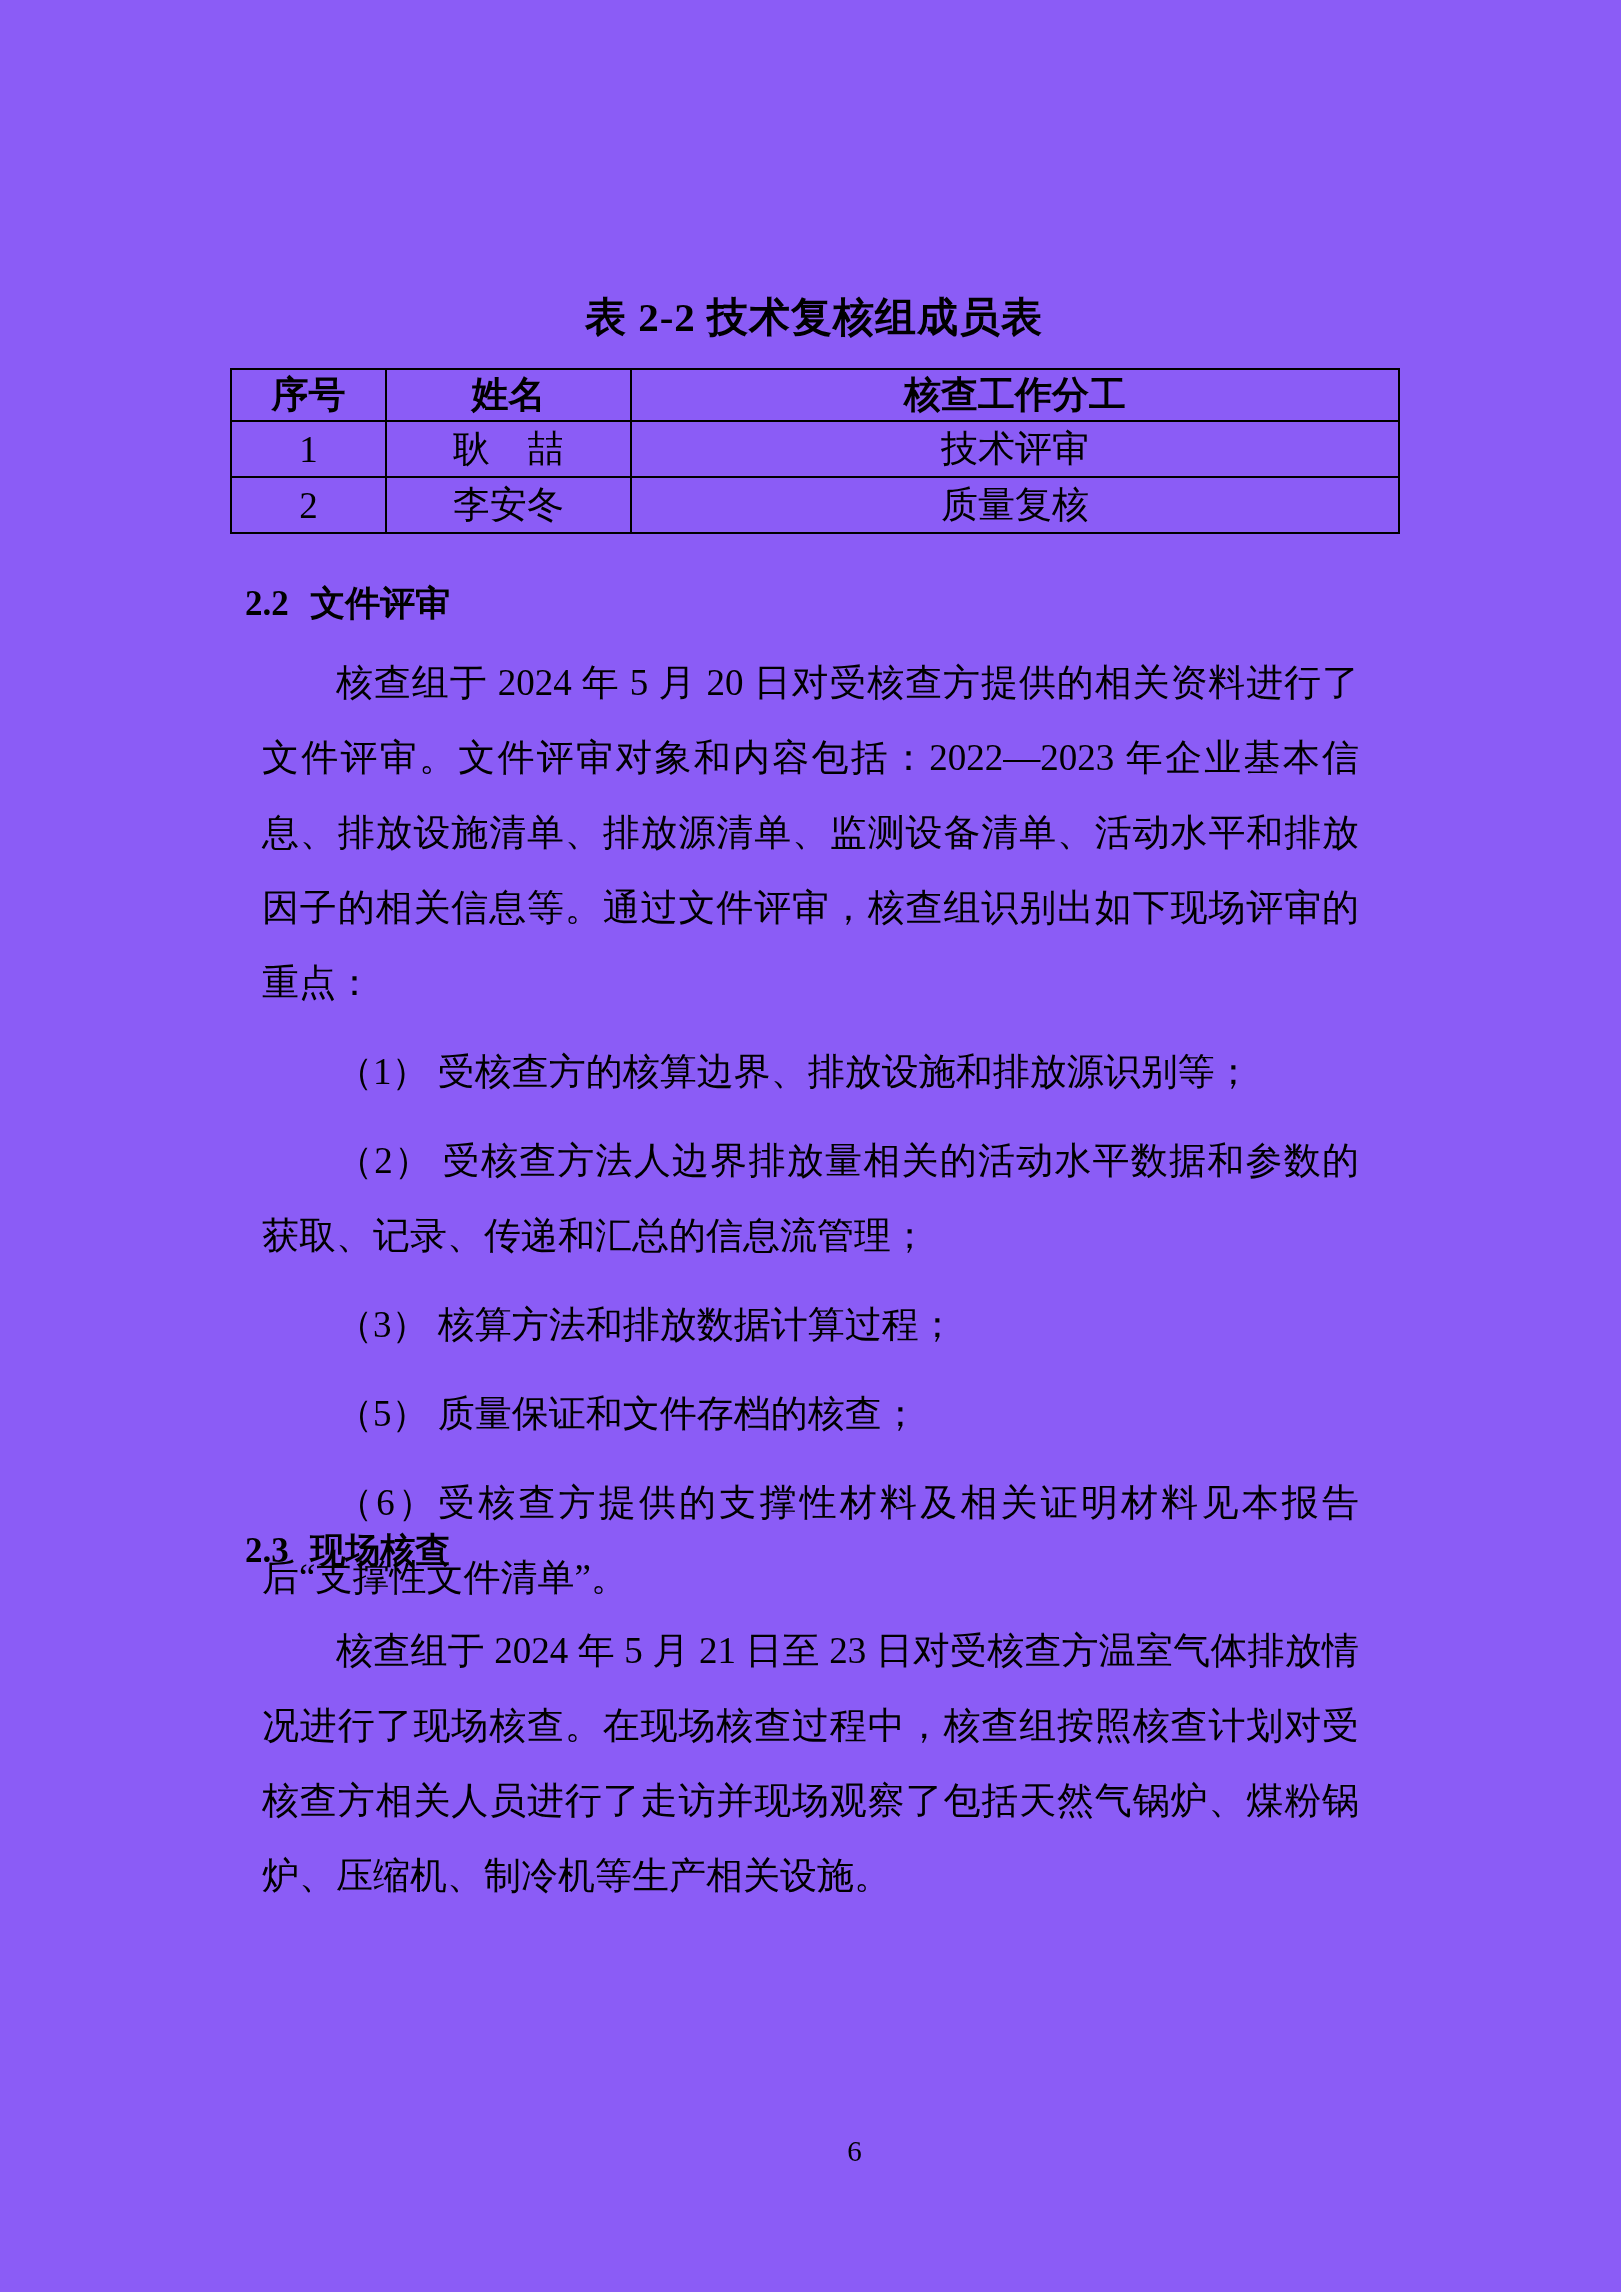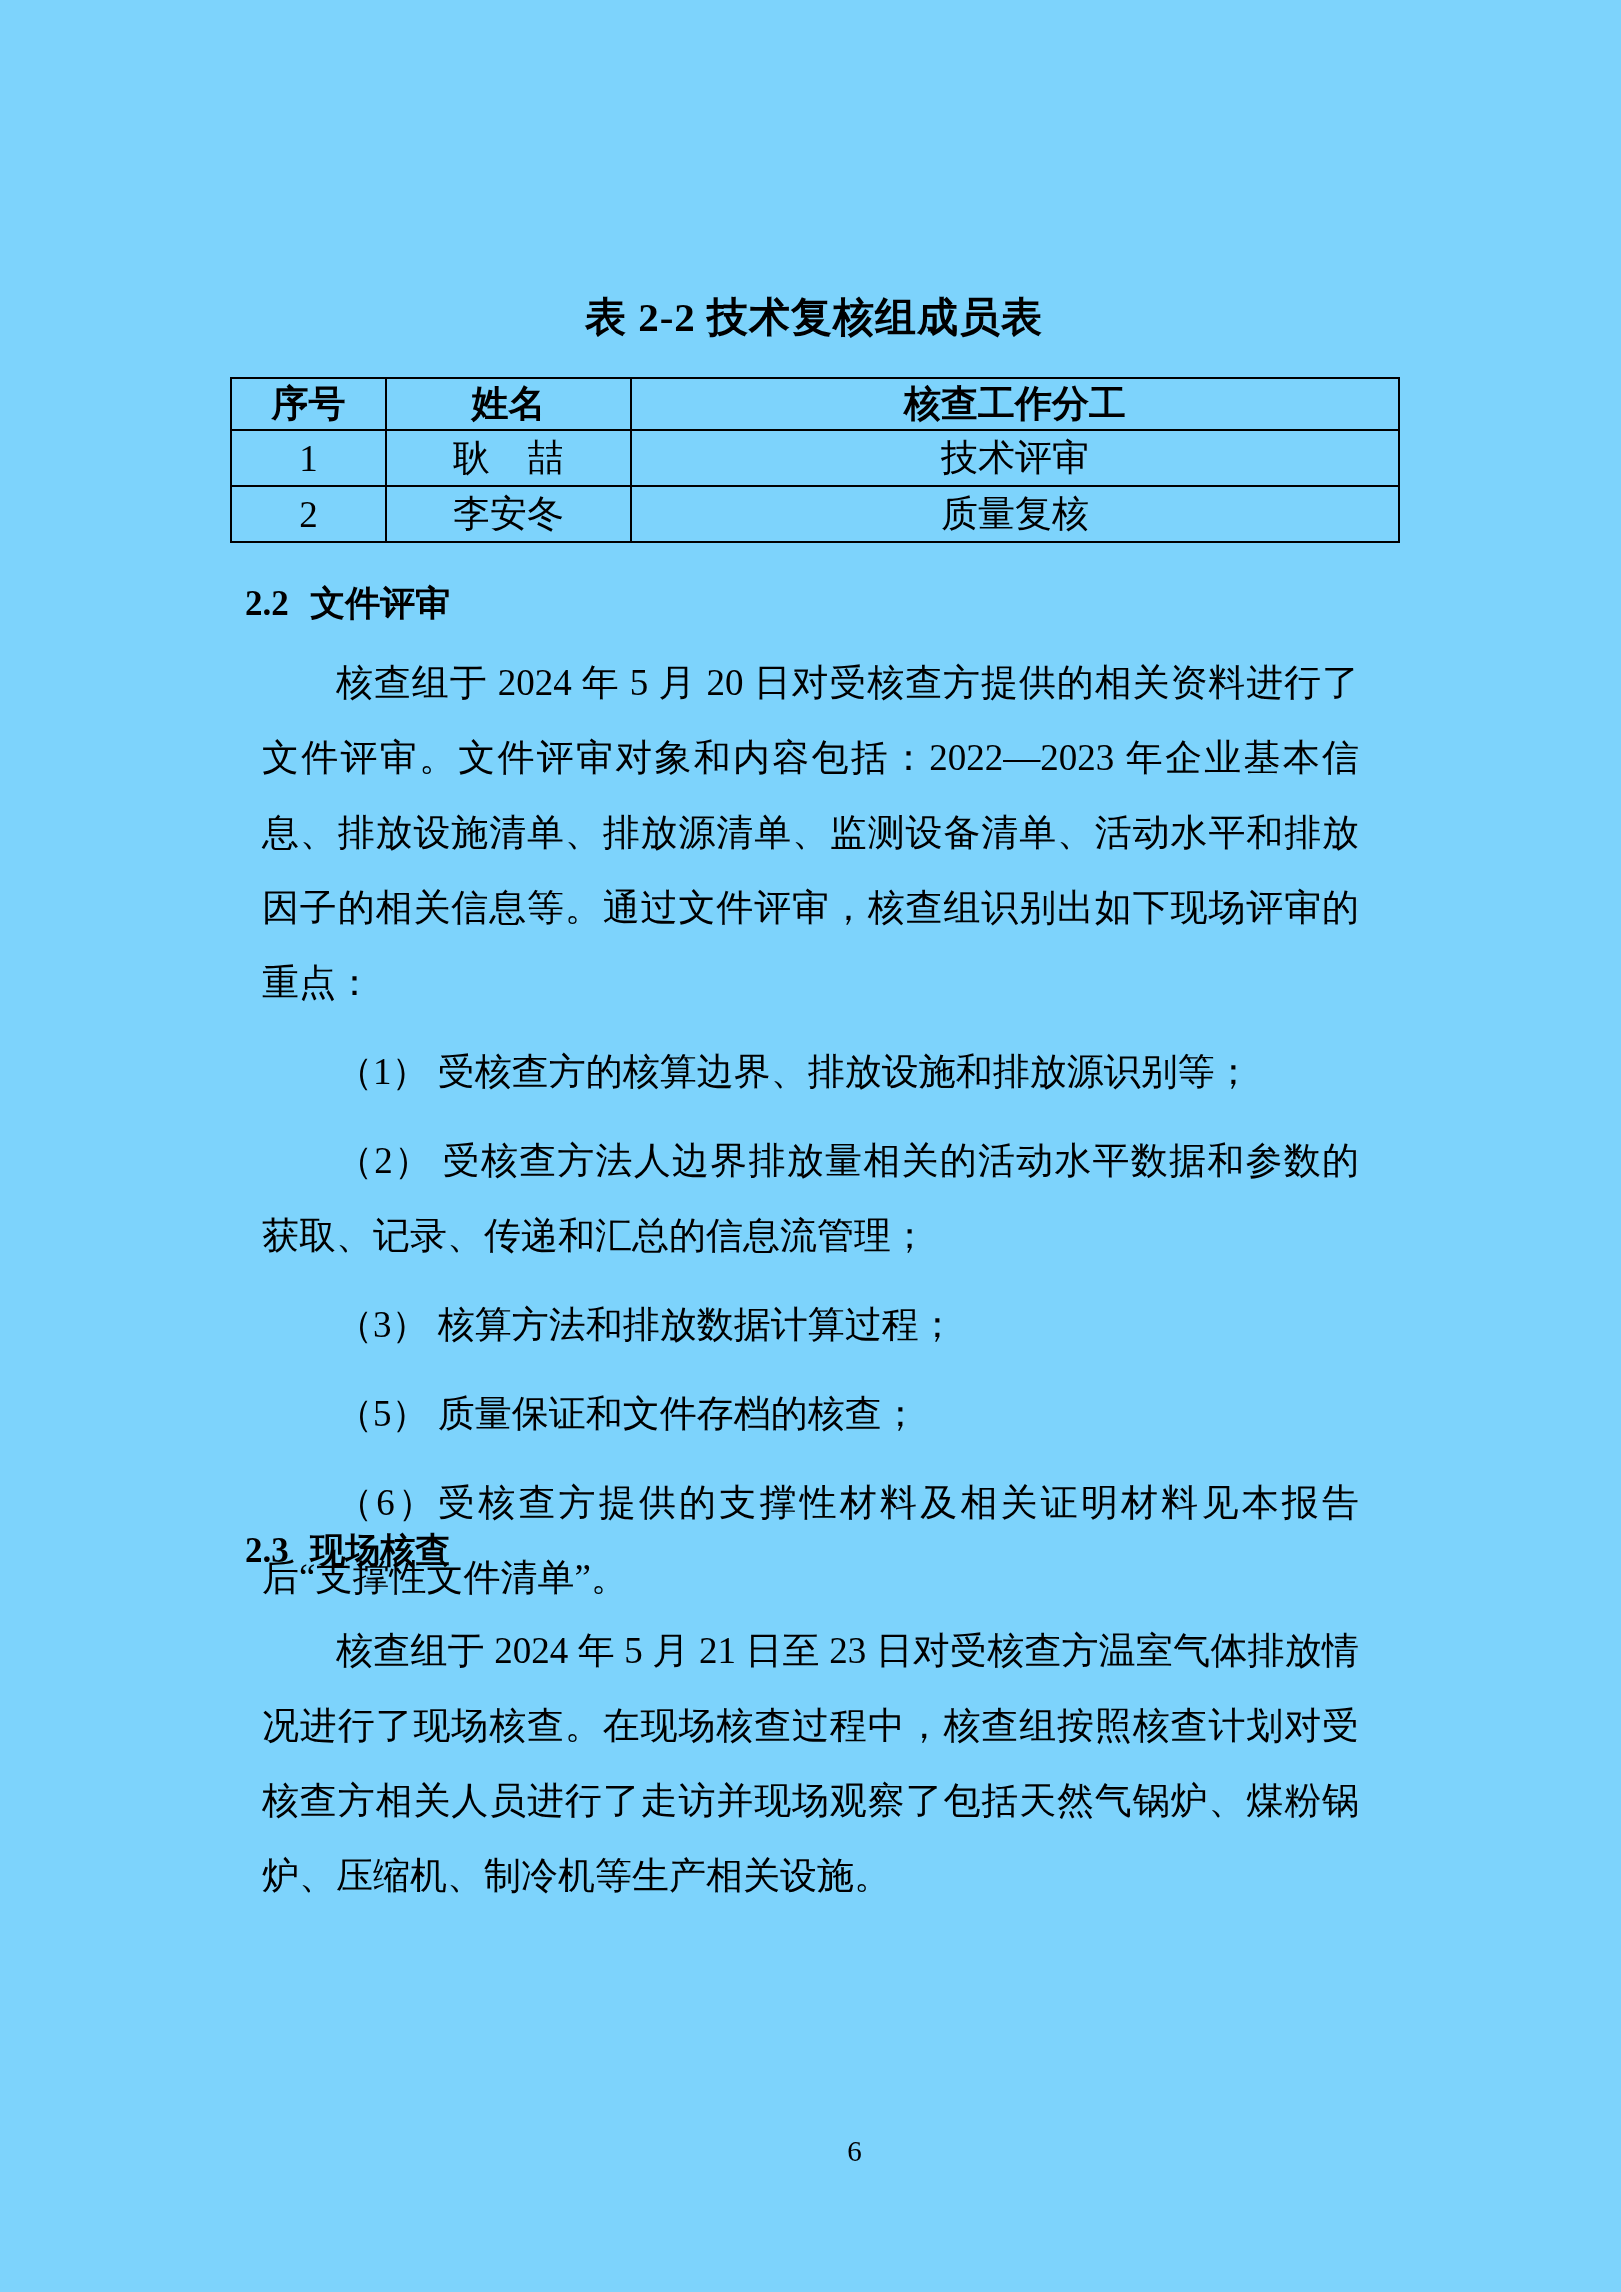--- a/index.html
+++ b/index.html
@@ -1,28 +1,28 @@
 <!DOCTYPE html>
 <html><head>
 <meta charset="utf-8">
 <style>
   html,body{margin:0;padding:0;background:#ffffff;}
   .page{
     position:relative;
     width:1621px;height:2293px;
-    background:#7dd3fc;color:#000000;
+    background:#8b5cf6;color:#000000;
     font-family:"Liberation Serif","DejaVu Serif",serif;
     overflow:hidden;
   }
   .caption{
     position:absolute;left:230px;top:290px;width:1168px;
     text-align:center;font-size:41px;font-weight:bold;letter-spacing:1px;
   }
   table.members{
-    position:absolute;left:230px;top:377px;width:1168px;
+    position:absolute;left:230px;top:368px;width:1168px;
     border-collapse:collapse;table-layout:fixed;font-size:37px;
   }
   .members col.c1{width:155px;}
   .members col.c2{width:245px;}
   .members col.c3{width:768px;}
   .members th,.members td{
     border:2px solid #000;text-align:center;vertical-align:middle;
     padding:0;height:54px;
   }
   .members th{font-weight:bold;height:50px;}

